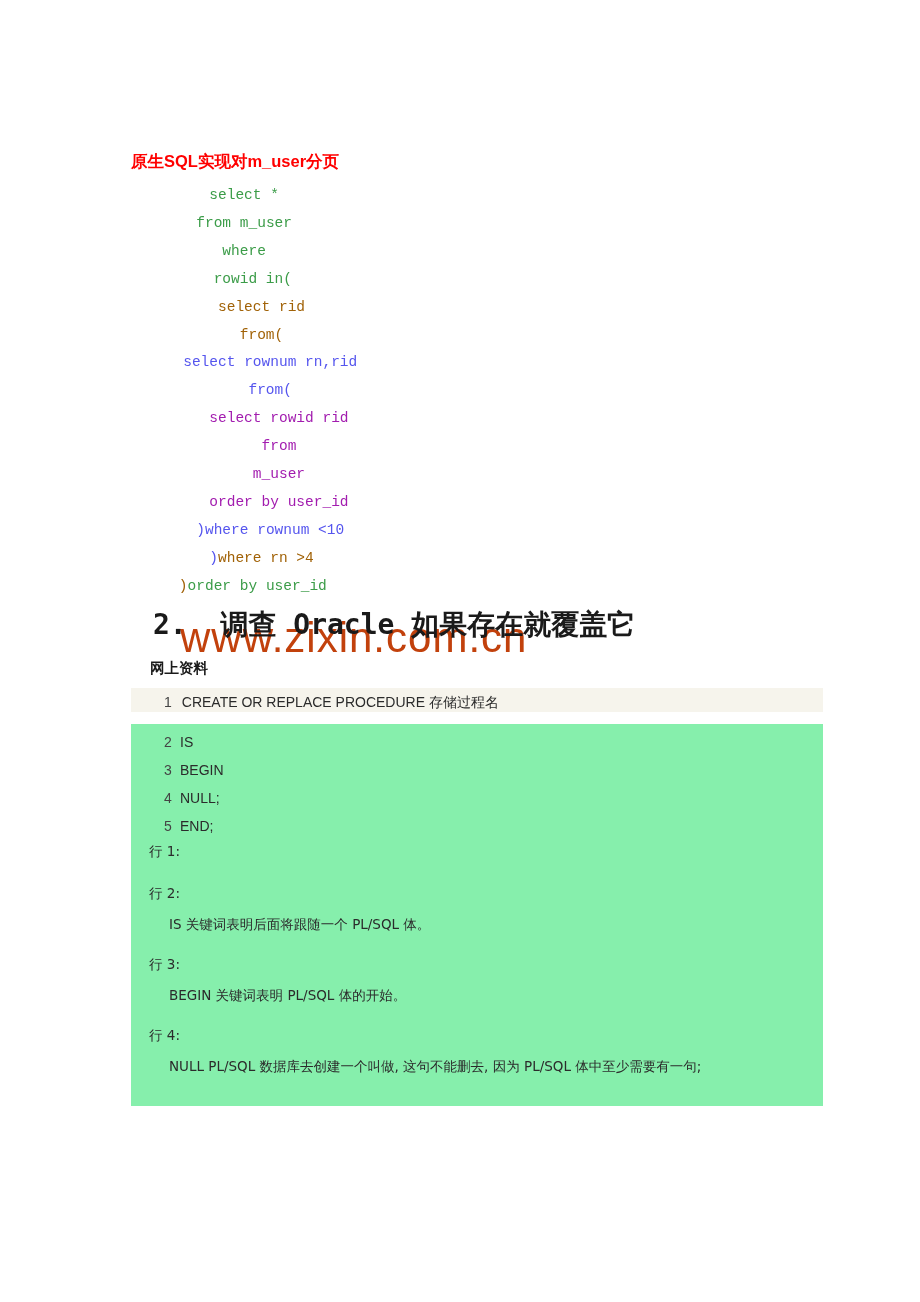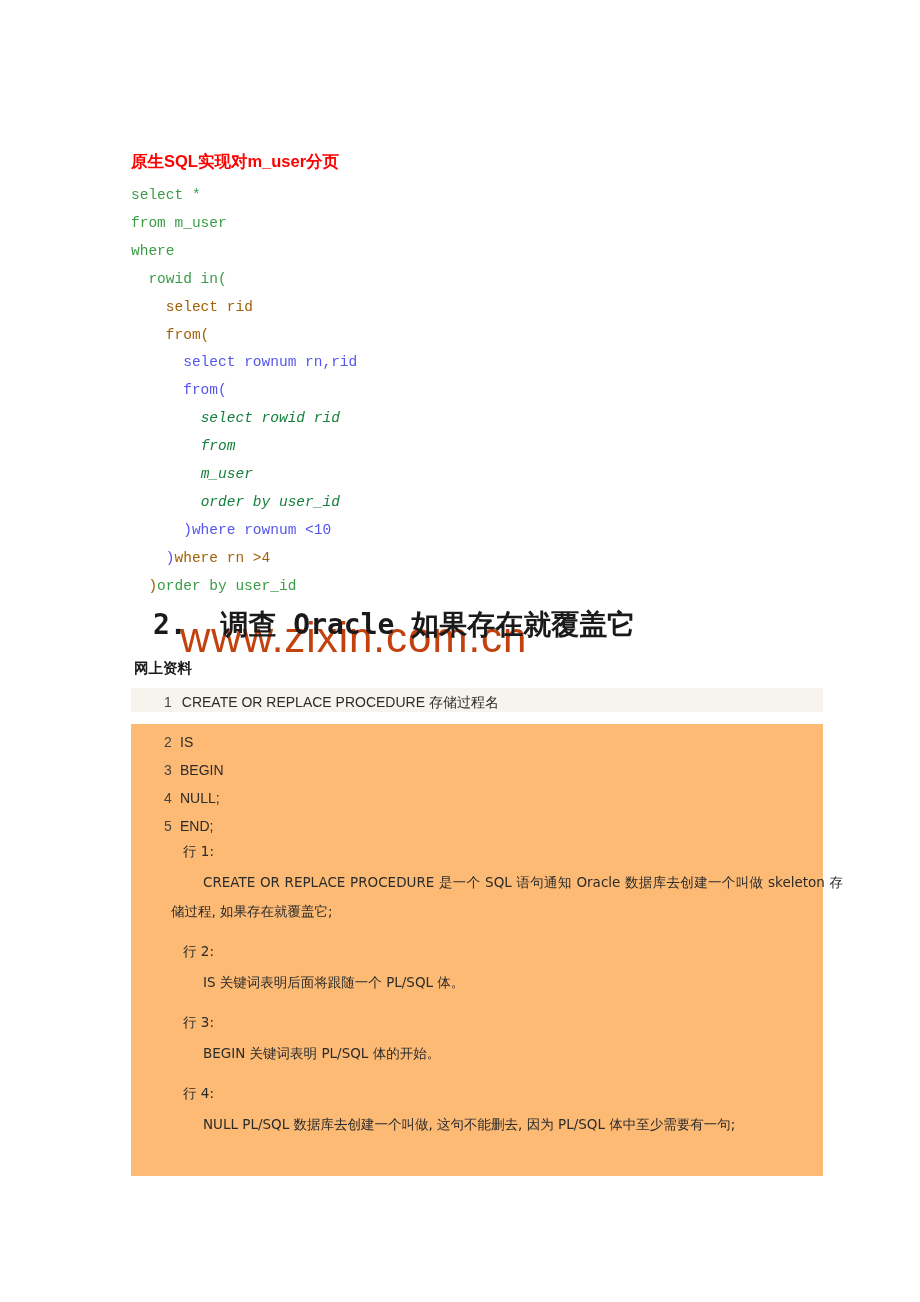--- a/index.html
+++ b/index.html
@@ -36,26 +36,26 @@
 
   .sql-code {
     position: absolute;
     left: 131px;
     top: 182px;
     font-family: "Liberation Mono", "DejaVu Sans Mono", monospace;
     font-size: 14.5px;
     line-height: 27.9px;
     white-space: pre;
   }
-  .sql-code .line { white-space: pre; }
+  .sql-code .line { white-space: pre; text-align: center; }
 
   .c-green  { color: #3b9c48; }
   .c-orange { color: #a16207; font-family: Liberation Mono, monospace; }
   .c-blue   { color: #5555ee; }
-  .c-pink   { color: #15803d; font-style: italic; }
+  .c-pink   { color: #a21caf; }
 
   
   .watermark {
     position: absolute;
     left: 180px;
     top: 614px;
     font-family: "Liberation Sans", "DejaVu Sans", sans-serif;
     font-size: 42px;
     letter-spacing: 1px;
     color: #c2410c;
@@ -75,21 +75,21 @@
     white-space: nowrap;
     z-index: 3;
     letter-spacing: 0px;
   }
   .h2 .num { font-family: "DejaVu Sans Mono", "Liberation Mono", monospace; }
   .h2 .cjk { font-family: "DejaVu Sans", "Liberation Sans", sans-serif; font-weight: bold; }
   .h2 .lat { font-family: "DejaVu Sans Mono", "Liberation Mono", monospace; }
 
   .subhead {
     position: absolute;
-    left: 134px;
+    left: 150px;
     top: 659px;
     font-family: "DejaVu Sans", "Liberation Sans", sans-serif;
     font-weight: bold;
     font-size: 14.5px;
     color: #1a1a1a;
     white-space: nowrap;
     z-index: 3;
   }
 
   
@@ -111,43 +111,42 @@
     font-family: "Liberation Sans", "DejaVu Sans", sans-serif;
     white-space: nowrap;
   }
   .code-first .ln { color: #444; margin-right: 10px; }
 
   .panel {
     position: absolute;
     left: 131px;
     top: 724px;
     width: 692px;
-    height: 452px;
-    background: #fdba74;
+    height: 382px;
+    background: #86efac;
     z-index: 2;
   }
 
   .code-lines {
     position: absolute;
     left: 33px;
     top: 4px;
     font-family: "Liberation Sans", "DejaVu Sans", sans-serif;
     font-size: 14px;
     color: #2b2b2b;
     line-height: 28px;
   }
   .code-lines .row { white-space: nowrap; }
   .code-lines .ln { display: inline-block; min-width: 16px; color: #444; }
 
   .explain {
     position: absolute;
     left: 0;
     top: 110px;
     width: 692px;
-    margin-left: 34px;
   }
   .ex-label {
     font-family: "DejaVu Sans", "Liberation Sans", sans-serif;
     font-size: 13.5px;
     color: #2b2b2b;
     padding-left: 18px;
     line-height: 34px;
     white-space: nowrap;
   }
   .ex-body {
@@ -186,21 +185,20 @@
 
     <div class="code-lines" id="code-rest">
         <div class="row"><span class="ln">2</span><span>IS</span></div>
         <div class="row"><span class="ln">3</span><span>BEGIN</span></div>
         <div class="row"><span class="ln">4</span><span>NULL;</span></div>
         <div class="row"><span class="ln">5</span><span>END;</span></div>
       </div>
 
     <div class="explain" id="explanations">
         <div class="ex-label">行 1:</div>
-        <div class="ex-body">CREATE OR REPLACE PROCEDURE 是一个 SQL 语句通知 Oracle 数据库去创建一个叫做 skeleton 存储过程, 如果存在就覆盖它;</div>
         <div class="ex-gap-s"></div>
         <div class="ex-label">行 2:</div>
         <div class="ex-body">IS 关键词表明后面将跟随一个 PL/SQL 体。</div>
         <div class="ex-gap-s"></div>
         <div class="ex-label">行 3:</div>
         <div class="ex-body">BEGIN 关键词表明 PL/SQL 体的开始。</div>
         <div class="ex-gap-s"></div>
         <div class="ex-label">行 4:</div>
         <div class="ex-body">NULL PL/SQL 数据库去创建一个叫做, 这句不能删去, 因为 PL/SQL 体中至少需要有一句;</div>
         <div class="ex-gap-s"></div>

